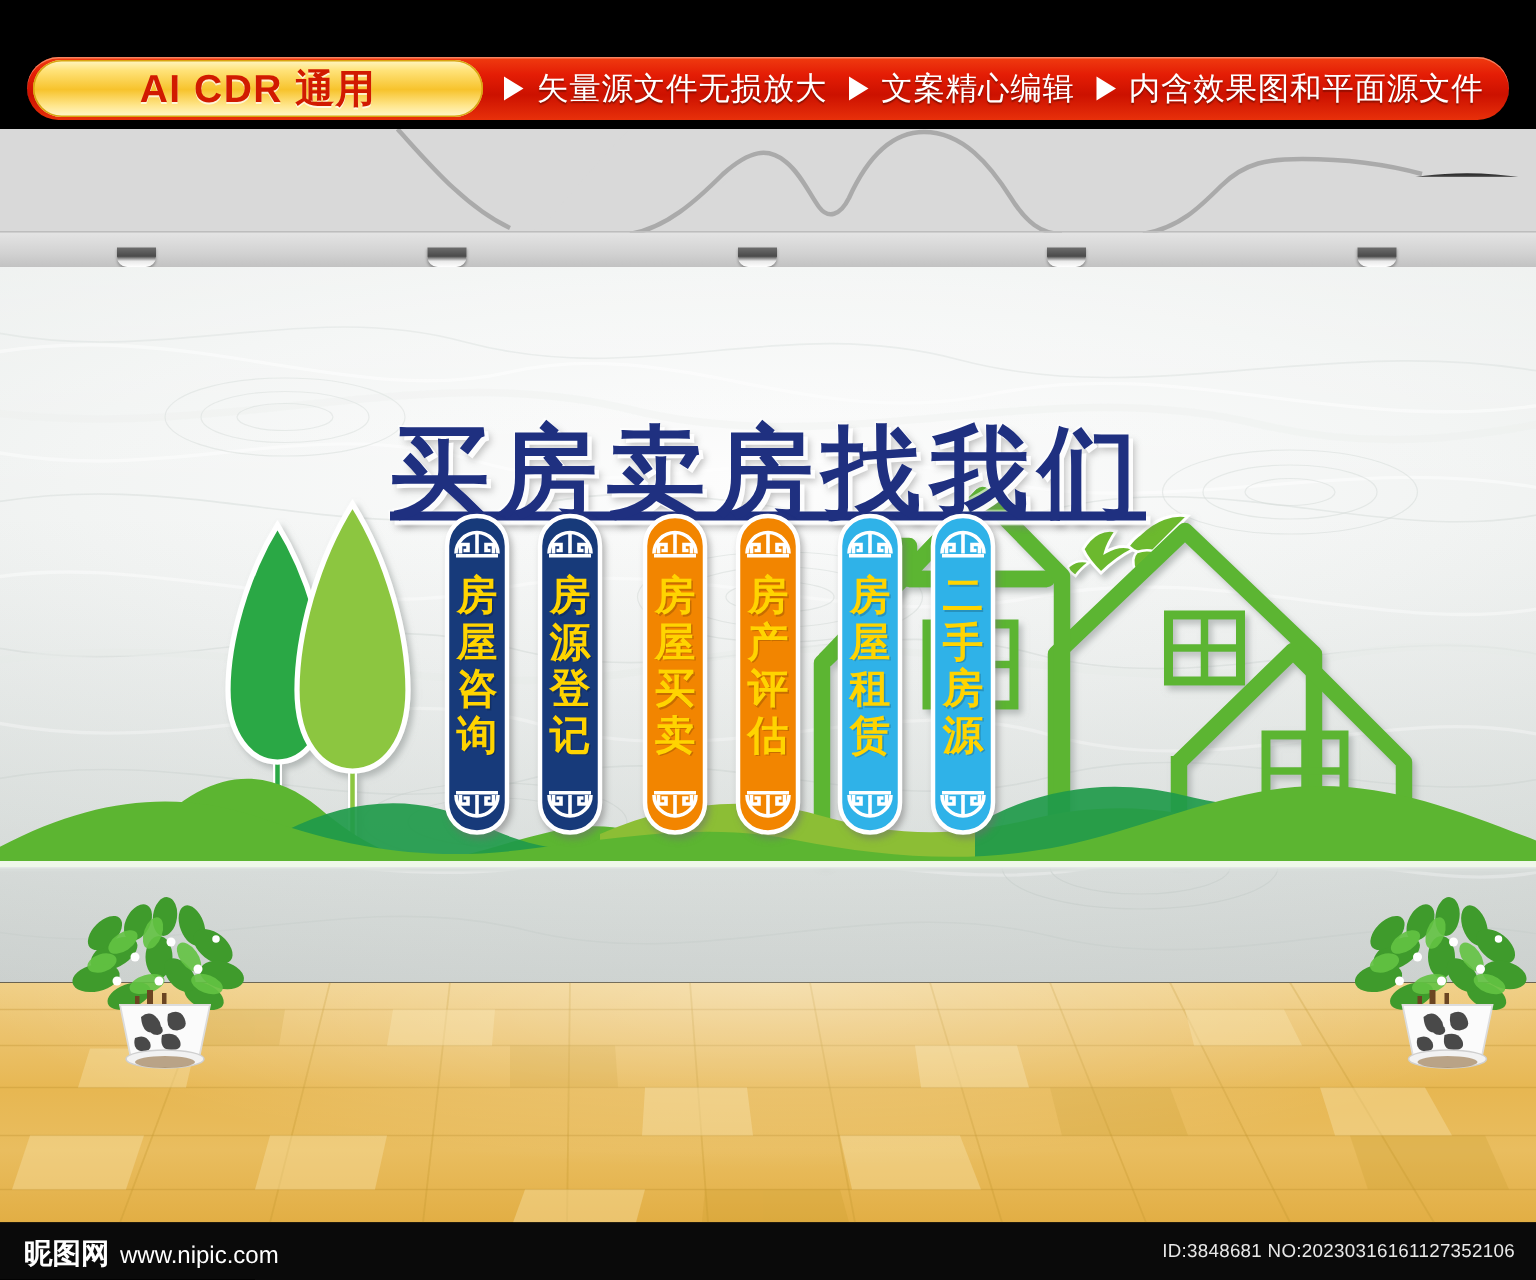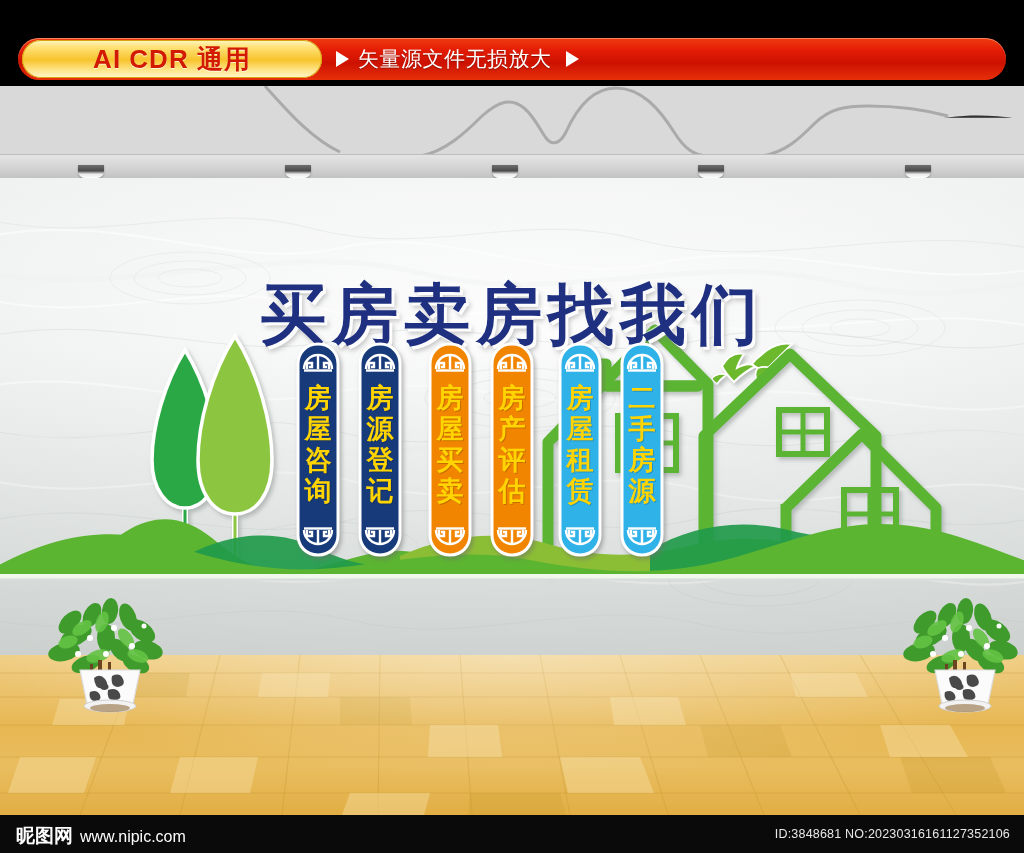--- a/index.html
+++ b/index.html
@@ -116,20 +116,21 @@
     pointer-events:none;
   }
   .title span {
     font-size:66px; font-weight:bold; color:#1f3080;
     font-family:"DejaVu Sans","Liberation Sans",sans-serif;
     letter-spacing:6px;
     text-shadow:
       3px 3px 0 rgba(255,255,255,.95),
       4px 5px 5px rgba(120,120,120,.45),
       -1px -1px 0 rgba(255,255,255,.6);
+    text-decoration: underline;
   }
 
   
   .banners { position:absolute; left:0; top:178px; width:1024px; height:477px; }
   .banner { position:absolute; width:44px; }
   .banner .ch {
     font-size:27px; line-height:31px; font-weight:bold; color:#ffd400;
     font-family:"DejaVu Sans","Liberation Sans",sans-serif;
     text-shadow:1px 1px 0 rgba(0,0,0,.18);
   }
@@ -147,20 +148,25 @@
       <div class="promo-chip">
         <span>AI CDR 通用</span>
       </div>
       <div class="promo-items">
         <div class="promo-item">
           <div class="tri"></div>
           <div class="txt">矢量源文件无损放大</div>
         </div>
         <div class="promo-item">
           <div class="tri"></div>
+          <div class="txt">文案精心编辑</div>
+        </div>
+        <div class="promo-item">
+          <div class="tri"></div>
+          <div class="txt">内含效果图和平面源文件</div>
         </div>
       </div>
     </div>
   </div>
 
   <div class="ceiling">
     <div class="ceil-slats"></div>
     <svg class="ceil-shape" viewBox="0 0 1024 70" preserveAspectRatio="none">
       <path d="M0,0 L1024,0 L1024,40 C980,30 940,34 920,38 C880,46 840,60 800,66
                C760,72 730,66 712,52 C690,34 672,10 640,10 C608,10 590,34 572,52

